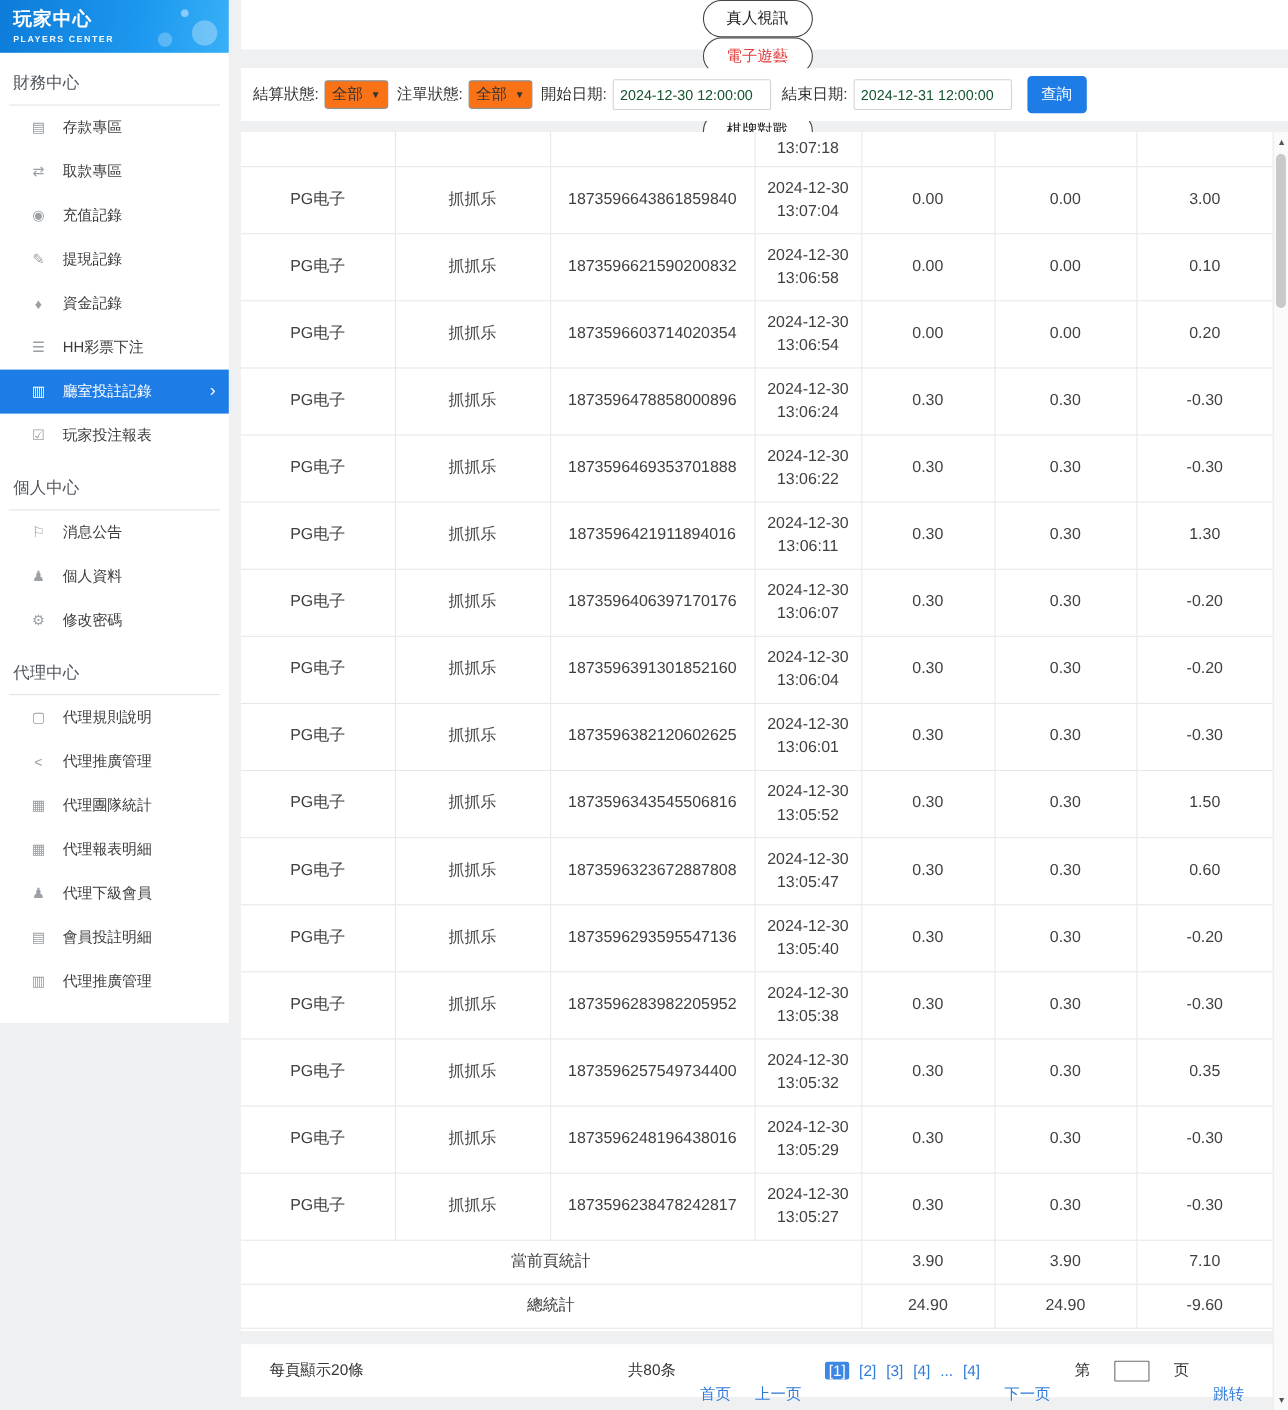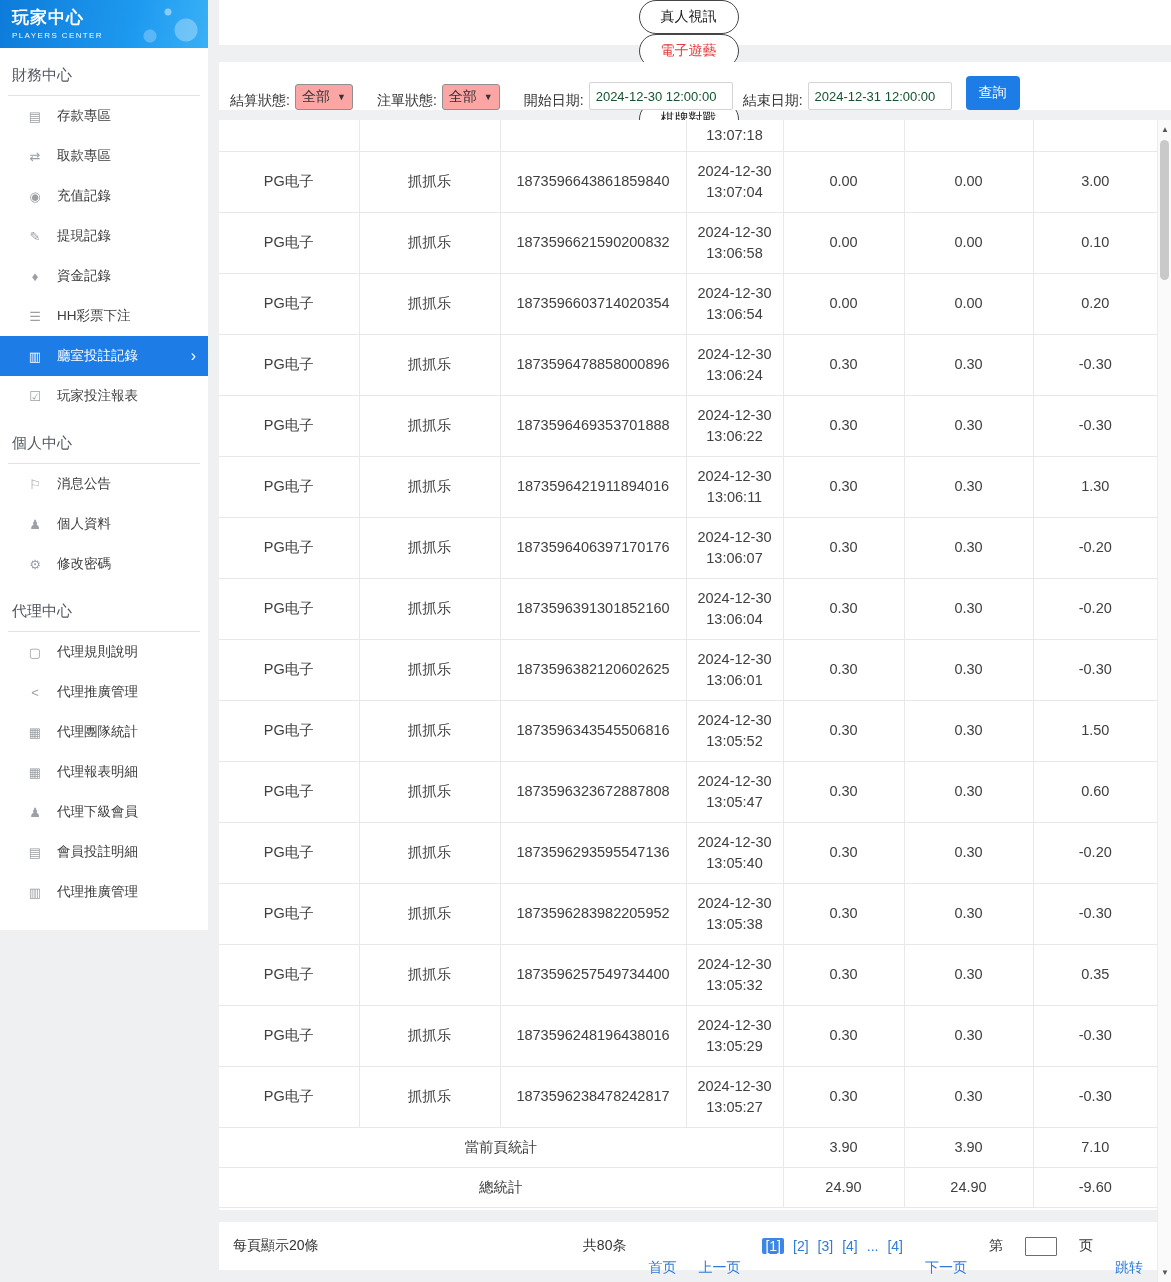--- a/index.html
+++ b/index.html
@@ -19,21 +19,21 @@
   .sidebar-header {
     height:48px; position:relative; overflow:hidden;
     background:
       radial-gradient(circle at 168px 12px, rgba(255,255,255,.45) 0 3px, transparent 4px),
       radial-gradient(circle at 186px 30px, rgba(255,255,255,.30) 0 11px, transparent 12px),
       radial-gradient(circle at 150px 36px, rgba(255,255,255,.25) 0 6px, transparent 7px),
       linear-gradient(100deg,#0d7bd9 0%,#1e9af0 65%,#39b0f6 100%);
     color:#fff; padding:6px 0 12px 12px; box-sizing:border-box;
   }
   .sb-title { font-size:17px; font-weight:bold; letter-spacing:1px; }
-  .sb-sub { font-size:8px; letter-spacing:1.4px; margin-top:2px; opacity:.95; }
+  .sb-sub { font-size:8px; letter-spacing:1.4px; margin-top:2px; opacity:.95;font-weight:bold; }
   .sec-title {
     margin:10px 8px 0 8px; padding:8px 2px 10px 4px;
     font-size:15px; color:#51565e; border-bottom:1px solid #e3e3e3;
   }
   .menu-item {
     height:40px; display:flex; align-items:center; padding-left:26px;
     font-size:13.5px; color:#3c3c3c; cursor:pointer;
   }
   .mi-icon { width:18px; text-align:center; margin-right:13px; color:#9aa0a6; font-size:13px; }
   .menu-item.active { background:var(--accent); color:#fff; }
@@ -45,25 +45,25 @@
   .panel { background:#fff; position:absolute; box-sizing:border-box; }
 
   .tabbar { left:11px; top:0; width:952px; height:45px; display:flex; align-items:center; padding-left:13px;flex-direction:column; }
   .tab {
     margin-right:26px; padding:7px 21px; font-size:14px; background:#fff;
     border:1px solid #454545; border-radius:17px; color:#222; cursor:pointer;
     font-family:inherit;
   }
   .tab.active { color:var(--tab-active); }
 
-  .filterbar { left:11px; top:62px; width:952px; height:48px; display:flex; align-items:flex-end; padding-left:11px; font-size:14px; }
+  .filterbar { left:11px; top:62px; width:952px; height:48px; display:flex; align-items:center; padding-left:11px; font-size:14px; }
   .flabel { margin-right:5px; color:#333; }
   .selectbox {
     display:inline-flex; align-items:center; border:1px solid #8f8f8f; border-radius:3px;
-    background:#fca5a5; padding:3px 6px; margin-right:24px; cursor:pointer; min-width:44px;
+    background:#f97316; padding:3px 6px; margin-right:8px; cursor:pointer; min-width:44px;
     justify-content:space-between;
   }
   .caret { font-size:9px; margin-left:7px; color:#333; }
   .dateinput {
     width:130px; height:26px; border:1px solid #d4d4d4; border-radius:2px;
     font-size:13px; color:#14532d; padding:0 6px; margin-right:10px; font-family:inherit;
   }
   .searchbtn {
     margin-left:4px; background:var(--accent); color:#ffffff; border:none; border-radius:4px;
     font-size:14px; padding:8px 13px; cursor:pointer; font-family:inherit;
@@ -74,21 +74,21 @@
   td { border:1px solid #e8e8e8; text-align:center; vertical-align:middle; padding:0 4px; line-height:21px; overflow:hidden; }
   td:first-child { border-left:0; }
   td:last-child { border-right:0; }
   tr.partial { height:31px; }
   tr.partial td { border-top:0; }
   tr.data { height:61px; }
   tr.summary { height:40px; }
   .ordercell { white-space:nowrap; padding:0 1px; }
   .sumlabel { font-size:14.5px; }
 
-  .pagbar { left:11px; top:1222px; width:938px; height:48px; display:flex; align-items:center; justify-content:space-between; padding:0 14px; font-size:14px; }
+  .pagbar { left:11px; top:1222px; width:938px; height:48px; display:flex; align-items:center; justify-content:space-between; padding:0 26px; font-size:14px; }
   .pag-right { display:flex; align-items:center; gap:22px; }
   .plink { color:var(--link); cursor:pointer; text-decoration:none;margin-top:44px; }
   .pages { display:inline-flex; gap:9px; }
   .page { color:var(--link); cursor:pointer; }
   .page.current { background:#3d87e4; color:#fff; padding:0 3px; border-radius:2px; }
   .page.ellipsis { cursor:default; }
   .jump { color:#333; }
   .jumpinput { width:26px; height:17px; border:1px solid #6d6d6d; border-radius:1px; font-size:12px; padding:0 2px; }
 
   

